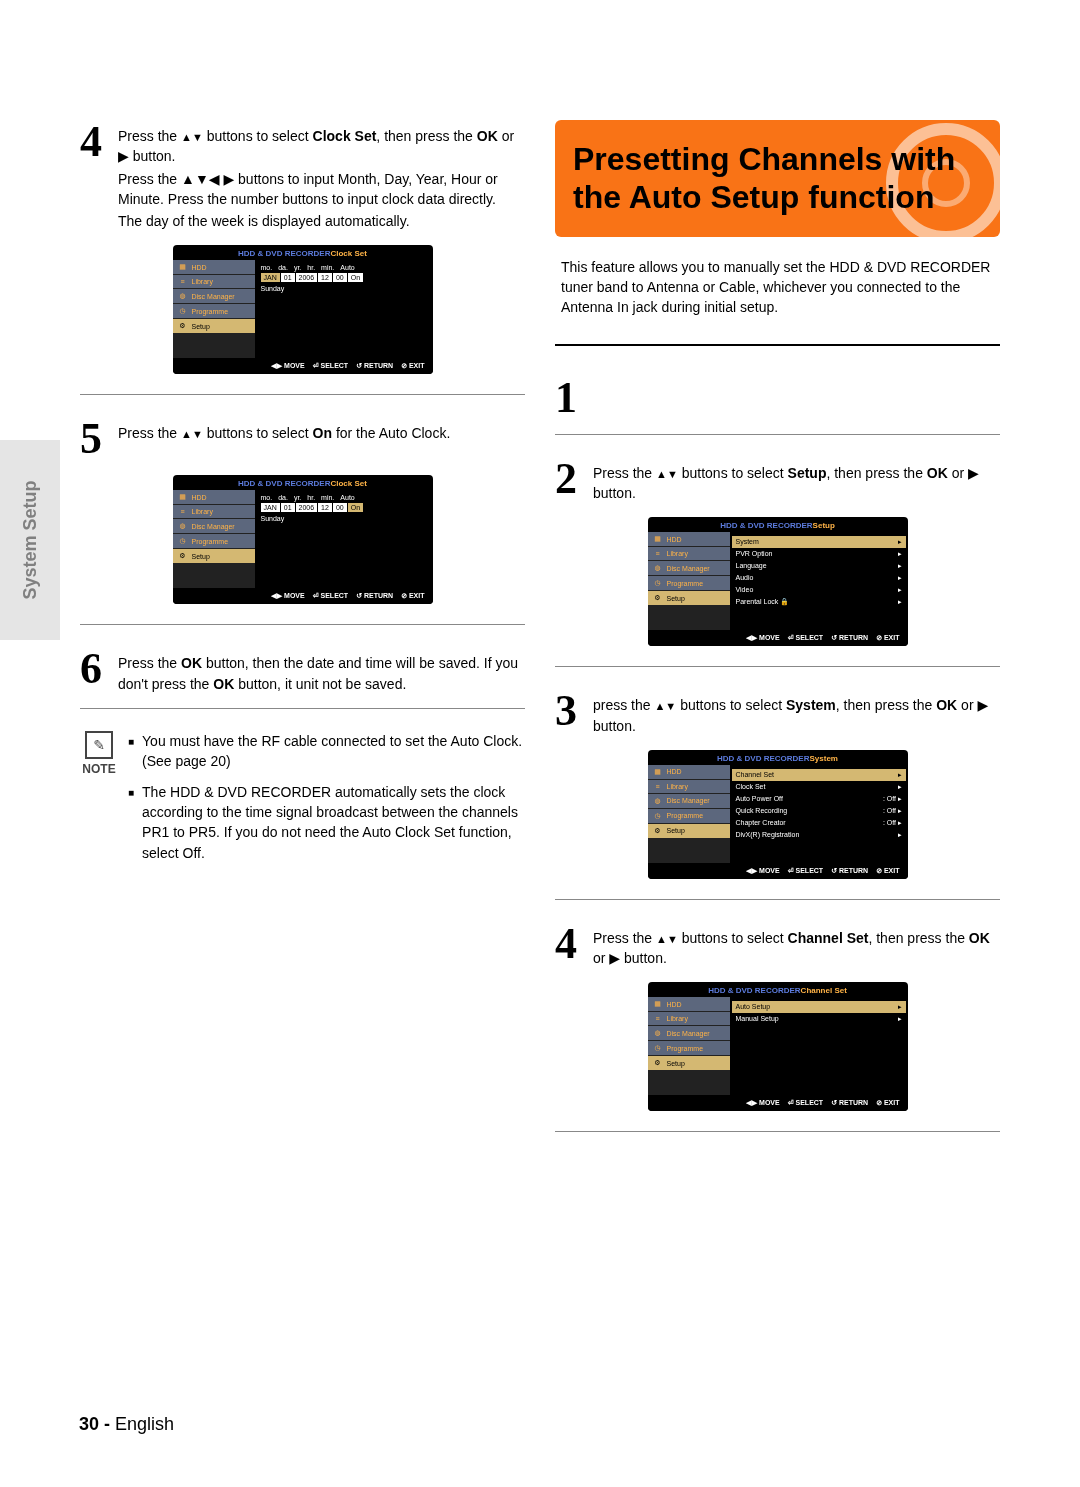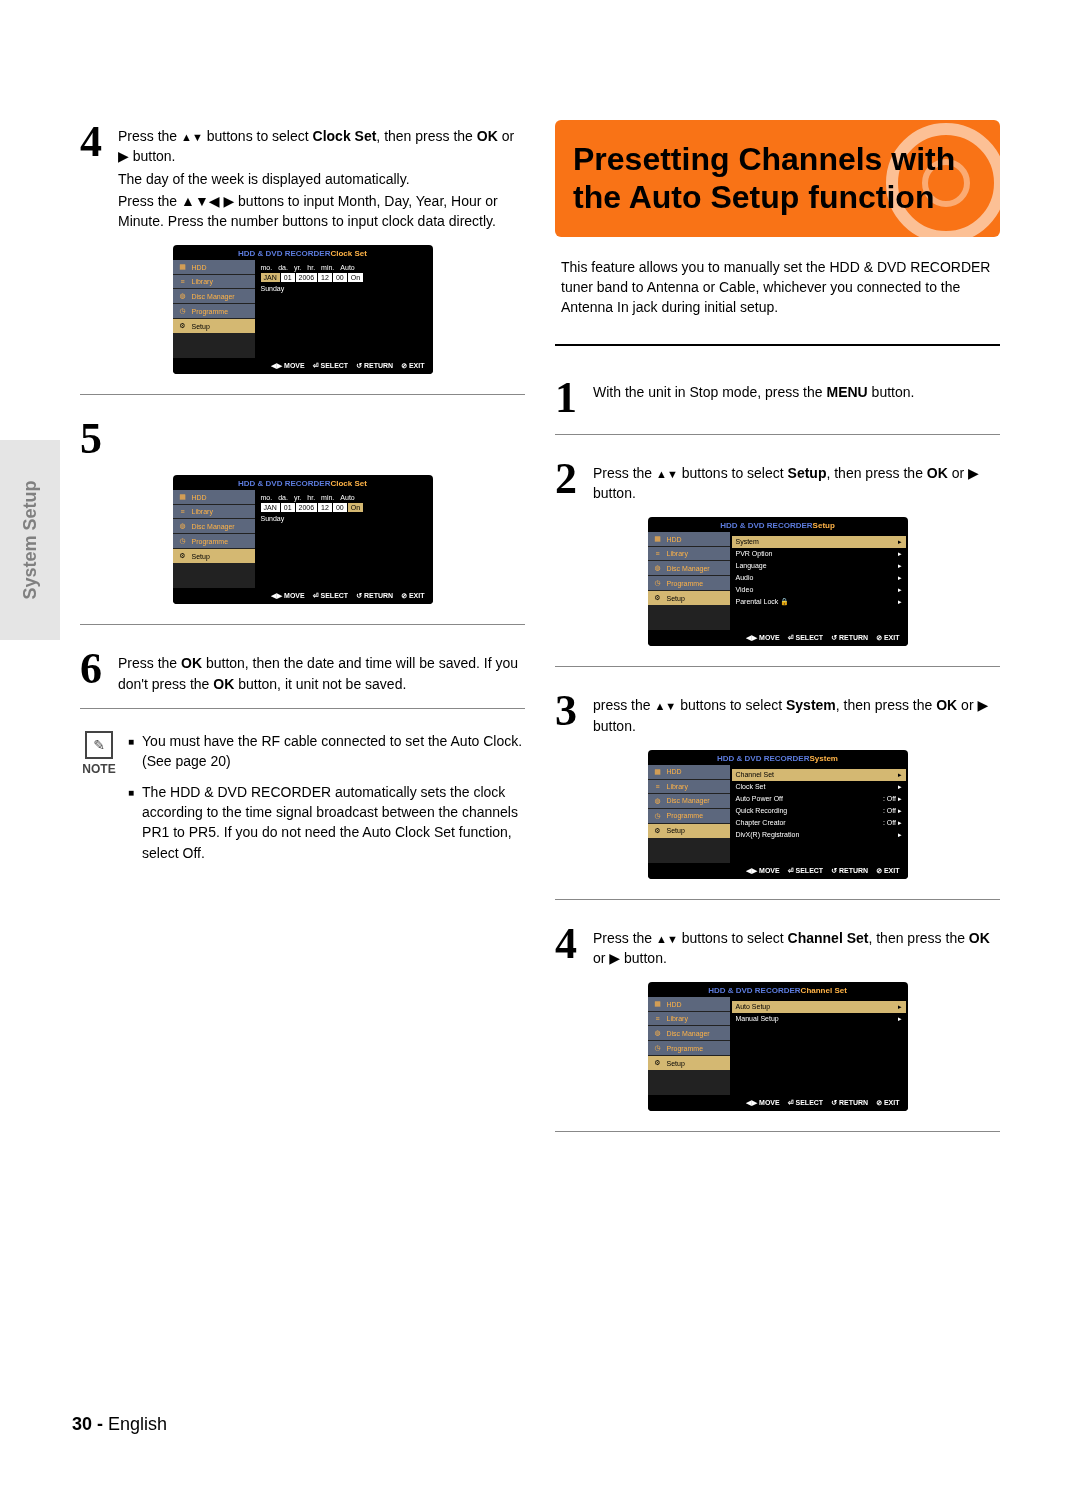--- a/index.html
+++ b/index.html
@@ -195,21 +195,21 @@
     align-items: center;
     justify-content: center;
     font-size: 14px;
     color: #444;
   }
   .note-badge .lbl { font-size: 12px; font-weight: bold; color: #444; }
   .note-list .li { display: flex; gap: 8px; margin-bottom: 10px; }
   .note-list .bullet { font-size: 10px; padding-top: 4px; }
   .pg-foot {
     position: absolute;
-    left: 72px;
+    left: 79px;
     bottom: 52px;
     font-size: 18px;
   }
   .pg-foot b { font-weight: bold; }
   .tri { font-size: 11px; }
   b { font-weight: bold; }
 </style>
 </head>
 <body>
 
@@ -220,22 +220,22 @@
   </div>
 
   <div class="columns">
 
     <div class="col">
 
       <div class="step">
         <div class="num">4</div>
         <div class="body">
           <span>Press the </span><span class="tri">▲▼</span><span> buttons to select </span><b>Clock Set</b><span>, then press the </span><b>OK</b><span> or ▶</span><span> button.</span>
+          <div style="margin-top:2px;">Press the ▲▼◀ ▶ buttons to input Month, Day, Year, Hour or Minute. Press the number buttons to input clock data directly.</div>
           <div style="margin-top:2px;">The day of the week is displayed automatically.</div>
-          <div style="margin-top:2px;">Press the ▲▼◀ ▶ buttons to input Month, Day, Year, Hour or Minute. Press the number buttons to input clock data directly.</div>
         </div>
       </div>
 
       <div class="osd">
         <div class="osd-head">
           <span class="left">HDD &amp; DVD RECORDER</span>
           <span class="right">Clock Set</span>
         </div>
         <div class="osd-body">
           <div class="osd-side">
@@ -285,20 +285,23 @@
           <span>⏎ <span>SELECT</span></span>
           <span>↺ <span>RETURN</span></span>
           <span>⊘ <span>EXIT</span></span>
         </div>
       </div>
 
       <hr class="hr">
 
       <div class="step">
         <div class="num">5</div>
+        <div class="body">
+          <span>Press the </span><span class="tri">▲▼</span><span> buttons to select </span><b>On</b><span> for the Auto Clock.</span>
+        </div>
       </div>
 
       <div class="osd">
         <div class="osd-head">
           <span class="left">HDD &amp; DVD RECORDER</span>
           <span class="right">Clock Set</span>
         </div>
         <div class="osd-body">
           <div class="osd-side">
             <div class="osd-side-item">
@@ -385,21 +388,20 @@
         <div class="ring"></div>
         <h1>Presetting Channels with the Auto Setup function</h1>
       </div>
 
       <div class="intro">This feature allows you to manually set the HDD &amp; DVD RECORDER tuner band to Antenna or Cable, whichever you connected to the Antenna In jack during initial setup.</div>
 
       <hr class="hr-big">
 
       <div class="step">
         <div class="num">1</div>
-        <div class="body"><span>With the unit in Stop mode, press the </span><b>MENU</b><span> button.</span></div>
       </div>
       <hr class="hr">
 
       <div class="step">
         <div class="num">2</div>
         <div class="body"><span>Press the </span><span class="tri">▲▼</span><span> buttons to select </span><b>Setup</b><span>, then press the </span><b>OK</b><span> or ▶ button.</span></div>
       </div>
 
       <div class="osd">
         <div class="osd-head">

